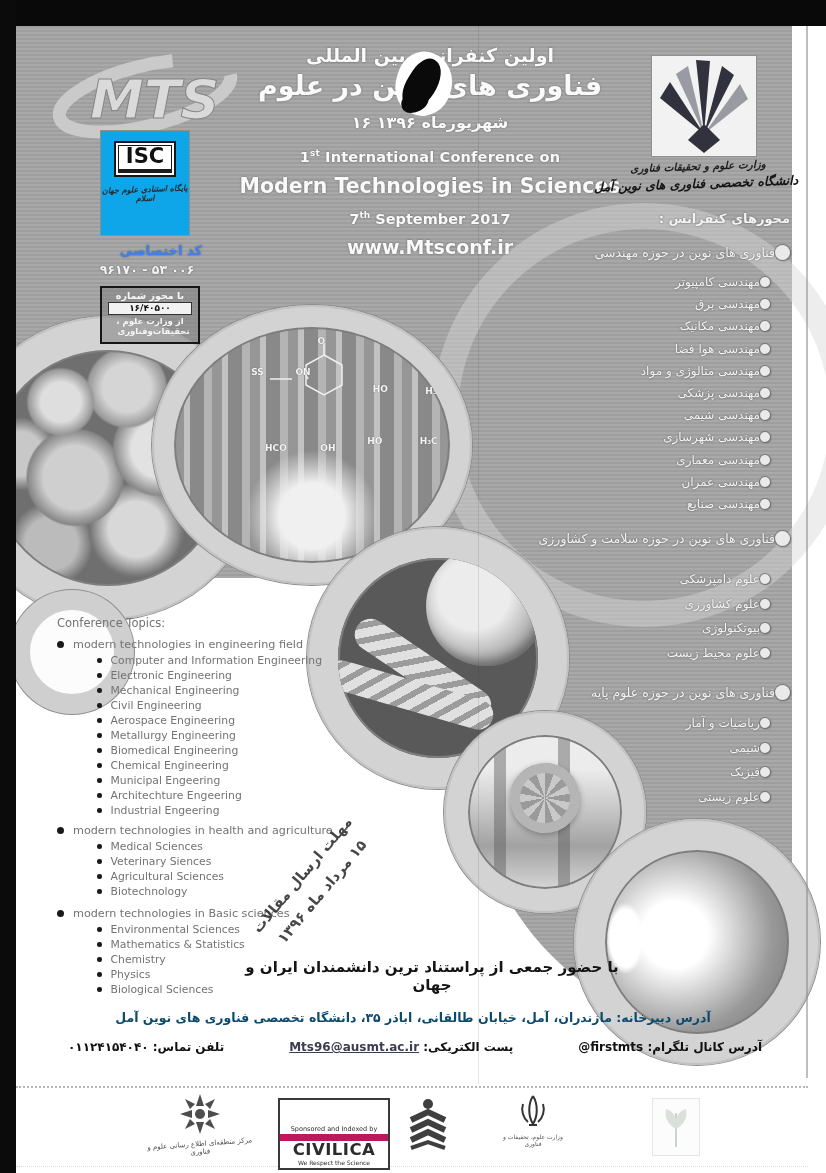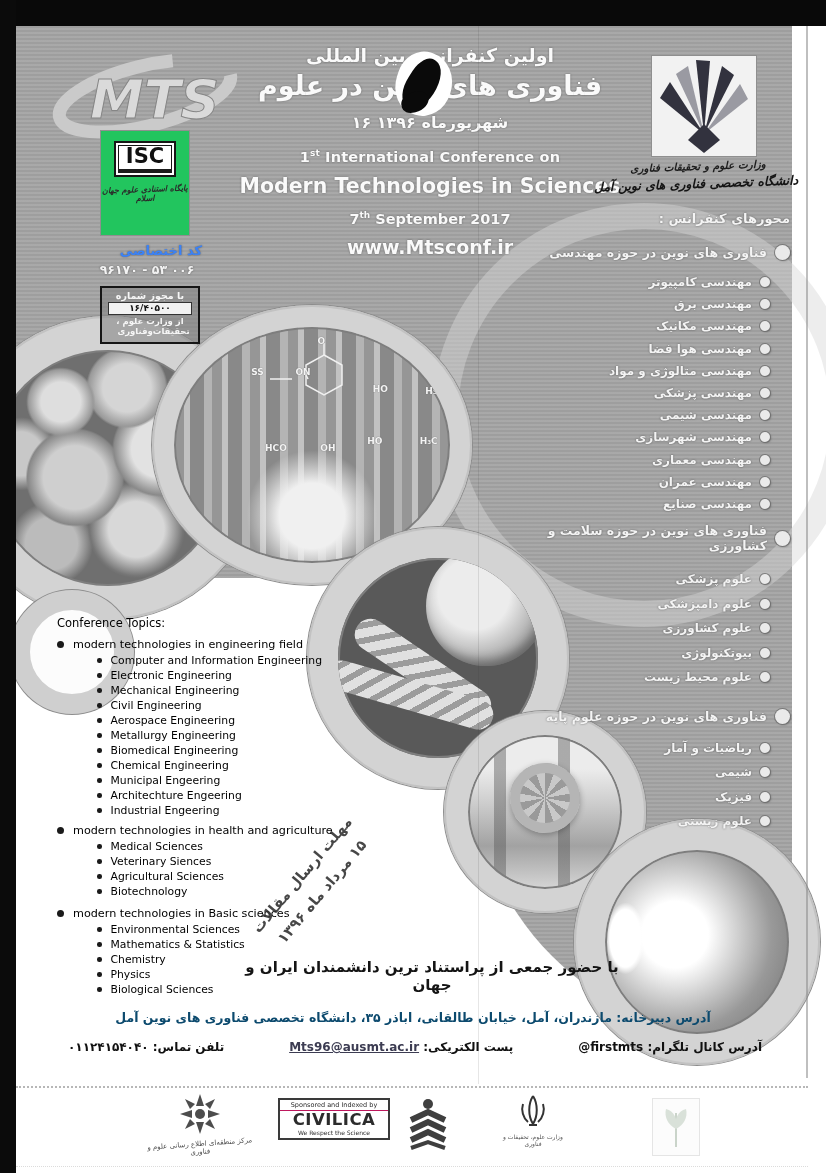--- a/index.html
+++ b/index.html
@@ -77,21 +77,21 @@
       border-radius:46% 54% 50% 50%;transform:rotate(18deg);z-index:11;}
   .blob-ink{position:absolute;left:407px;top:57px;width:30px;height:54px;background:#0a0a0a;
       border-radius:42% 58% 50% 52%;transform:rotate(33deg);z-index:12;}
   .blob-ink2{position:absolute;left:401px;top:92px;width:28px;height:20px;background:#0a0a0a;
       border-radius:55% 45% 60% 40%;transform:rotate(-14deg);z-index:12;}
 
   
   .mts{position:absolute;left:50px;top:46px;width:190px;height:98px;z-index:10;}
 
   
-  .isc{position:absolute;left:101px;top:131px;width:88px;height:104px;background:#22c55e;
+  .isc{position:absolute;left:101px;top:131px;width:88px;height:104px;background:#0ea5e9;
       box-shadow:0 0 0 1px #8f8f8f;z-index:10;text-align:center;}
   .isc-frame{margin:10px auto 2px auto;width:58px;border:2px solid #161616;box-shadow:inset 0 0 0 2px #ffffff, inset 0 0 0 3px #161616;
       font-size:21px;font-weight:bold;color:#111;line-height:26px;background:#fff;}
   .isc-bar{height:4px;background:#1c1c1c;margin:0 2px 2px 2px;}
   .isc-cap{font-size:8px;font-weight:bold;font-style:italic;color:#2a2a2a;margin-top:8px;transform:rotate(-2deg);}
   .code-label{position:absolute;left:92px;top:243px;width:110px;text-align:right;color:#3b82f6;
       font-size:13px;font-weight:bold;z-index:10;text-shadow:0 0 2px rgba(40,40,40,.6);}
   .code-value{position:absolute;left:88px;top:262px;width:118px;text-align:center;color:#f3f3f3;
       font-size:12.5px;font-weight:bold;z-index:10;text-shadow:0 0 2px rgba(40,40,40,.6);}
   .badge{position:absolute;left:100px;top:286px;width:96px;height:54px;border:2px solid #161616;
@@ -107,30 +107,30 @@
       box-shadow:0 0 0 1px #8f8f8f;z-index:10;}
   .uni-cap1{position:absolute;left:598px;top:160px;width:200px;text-align:center;font-size:10.5px;
       font-weight:bold;font-style:italic;color:#1c1c1c;z-index:10;transform:rotate(-2deg);}
   .uni-cap2{position:absolute;left:588px;top:176px;width:216px;text-align:center;font-size:12.5px;
       font-weight:bold;font-style:italic;color:#141414;z-index:10;transform:rotate(-2deg);}
 
   
   .side{position:absolute;right:36px;top:211px;width:300px;direction:rtl;z-index:10;color:#f4f4f4;
       text-shadow:0 0 2px rgba(45,45,45,.65);}
   .side-heading{font-size:13px;font-weight:bold;height:28px;}
-  .srow{display:flex;align-items:center;gap:8px;height:22.2px;font-size:12px;font-weight:bold;}
+  .srow{display:flex;align-items:center;height:22.2px;font-size:12px;font-weight:normal;}
   .srow.indent{margin-right:20px;}
   .srow.h25{height:24.5px;}
   .shead{height:26px;font-size:12.5px;}
   .sdot{width:10px;height:10px;border-radius:50%;background:#eaeaea;flex:0 0 auto;
       box-shadow:0 0 0 1px rgba(110,110,110,.8), 1px 1px 2px rgba(60,60,60,.5);}
   .sdot.big{width:15px;height:15px;} .mt10{margin-top:10px;} .mt14{margin-top:14px;align-items:center;} .mb6{margin-bottom:6px;} .mb16{margin-bottom:16px;}
 
   
-  .topics{position:absolute;left:57px;top:616px;width:305px;color:#000000;z-index:10;}
+  .topics{position:absolute;left:57px;top:616px;width:305px;color:#737373;z-index:10;}
   .t-heading{font-size:11.5px;height:20px;}
   .trow{display:flex;align-items:center;gap:9px;height:15px;font-size:10.8px;}
   .thead{height:17px;font-size:11.2px;}
   .tsub{margin-left:40px;}
   .tdot{width:7px;height:7px;border-radius:50%;background:#1a1a1a;flex:0 0 auto;}
   .tdot.small{width:4.5px;height:4.5px;}
   .mt4{margin-top:4px;} .mt6{margin-top:6px;}
 
   
   .deadline{position:absolute;left:243px;top:845px;width:190px;height:120px;z-index:10;
@@ -144,21 +144,21 @@
       justify-content:space-between;align-items:center;font-size:12px;font-weight:bold;color:#101010;z-index:10;}
   .contact .seg{white-space:nowrap;}
   .email-link{color:#3c3c52;text-decoration:underline;font-weight:bold;}
   .ltr{direction:ltr;unicode-bidi:bidi-override;display:inline-block;}
 
   
   .dots-sep{position:absolute;left:16px;top:1086px;width:792px;border-top:2px dotted #b7b7b7;z-index:5;}
   .dots-sep2{position:absolute;left:16px;top:1166px;width:792px;border-top:1px dotted #dcdcdc;z-index:5;}
   .flogo{position:absolute;z-index:10;text-align:center;}
   .civilica{left:278px;top:1098px;width:108px;border:2px solid #3a3a3a;background:#fff;color:#2c2c2c;}
-  .civ-top{font-size:6.5px;border-bottom:1px solid #be185d;padding:1px 0;}
+  .civ-top{font-size:6.5px;border-bottom:7px solid #be185d;padding:1px 0;margin-top:24px;}
   .civ-name{font-size:16.5px;font-weight:bold;letter-spacing:.5px;line-height:18px;}
   .civ-bottom{font-size:6px;padding-bottom:2px;}
   .ricest{left:140px;top:1094px;width:120px;}
   .ricest-cap{font-size:7px;color:#4f4f4f;margin-top:2px;transform:rotate(-4deg);direction:rtl;}
   .chevlogo{left:405px;top:1096px;width:46px;}
   .emblem{left:498px;top:1094px;width:70px;}
   .emblem-cap{font-size:6px;color:#555;direction:rtl;line-height:7px;margin-top:1px;}
   .leaflogo{left:652px;top:1098px;width:46px;height:56px;border:1px solid #ddd;background:#fbfbfb;opacity:.75;}
 </style>
 </head>
@@ -313,24 +313,20 @@
     <div class="srow indent">
         <span class="sdot"></span>
         <span>مهندسی صنایع</span>
       </div>
     <div class="srow shead mt10 mb16">
         <span class="sdot big"></span>
         <span>فناوری های نوین در حوزه سلامت و کشاورزی</span>
       </div>
     <div class="srow indent h25">
         <span class="sdot"></span>
-        <span>علوم پزشکی</span>
-      </div>
-    <div class="srow indent h25">
-        <span class="sdot"></span>
         <span>علوم دامپزشکی</span>
       </div>
     <div class="srow indent h25">
         <span class="sdot"></span>
         <span>علوم کشاورزی</span>
       </div>
     <div class="srow indent h25">
         <span class="sdot"></span>
         <span>بیوتکنولوژی</span>
       </div>

